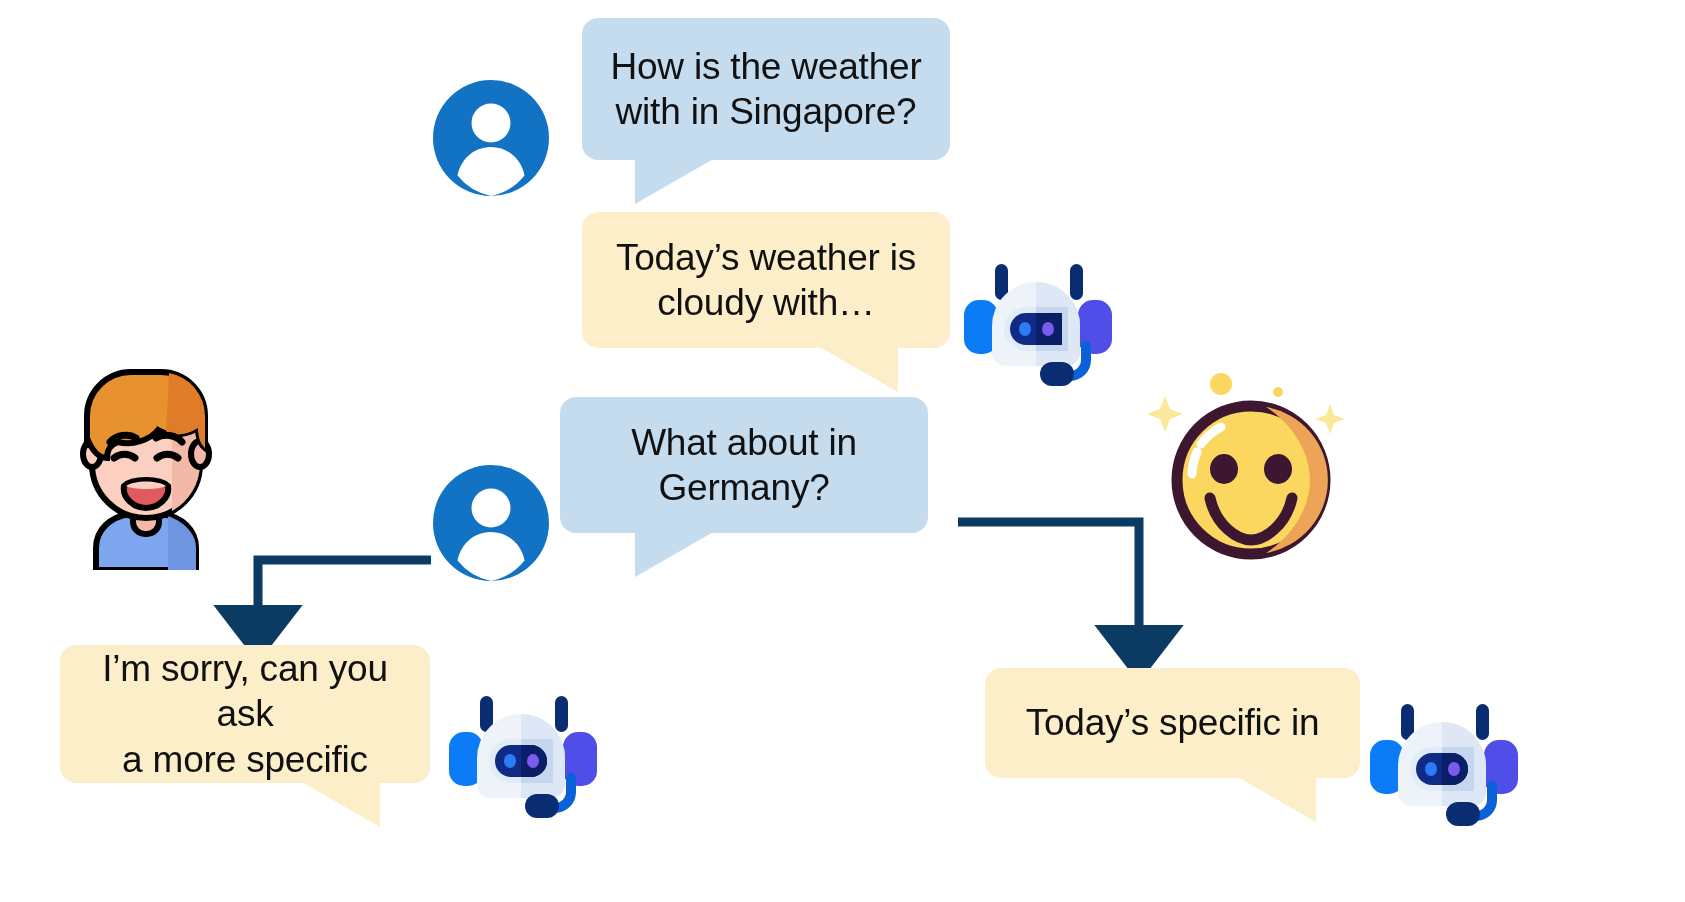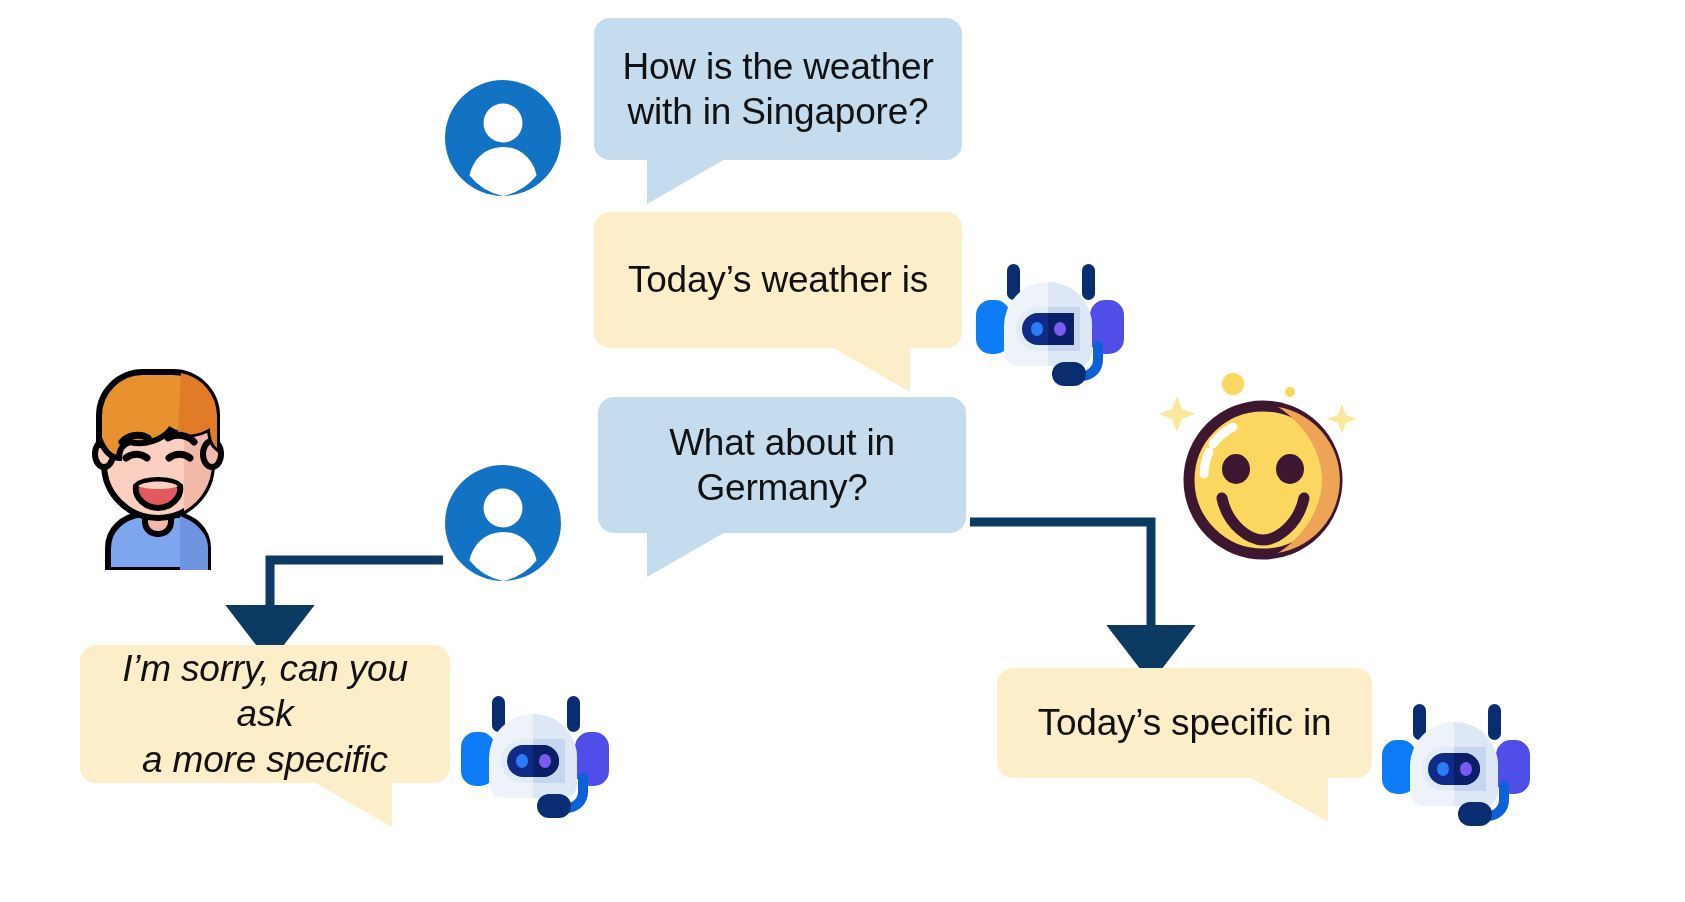--- a/index.html
+++ b/index.html
@@ -10,21 +10,20 @@
   }
   body {
     font-family: "Liberation Sans", sans-serif;
   }
   #stage {
     position: relative;
     width: 1528px;
     height: 902px;
     background: #ffffff;
     overflow: hidden;
-    margin-left: 12px;
   }
   .bubble {
     position: absolute;
     box-sizing: border-box;
     border-radius: 16px;
     display: flex;
     align-items: center;
     justify-content: center;
     text-align: center;
     color: #111111;
@@ -93,20 +92,21 @@
     <div>
       <div>How is the weather</div>
       <div>with in Singapore?</div>
     </div>
   </div>
   <div class="tail tail-blue" style="left:635px; top:158px;"></div>
 
   <div class="bubble cream" style="left:582px; top:212px; width:368px; height:136px;text-align:center;">
     <div>
       <div>Today’s weather is</div>
+      <div>cloudy with…</div>
     </div>
   </div>
   <div class="tail tail-cream" style="left:818px; top:346px;"></div>
 
   <div class="bot-avatar" style="left:958px; top:258px; width:156px; height:130px;">
     <svg width="156" height="130" viewBox="0 0 156 130">
 
       <rect x="37" y="6" width="13" height="36" rx="6.5" fill="#0a2d72"></rect>
       <rect x="112" y="6" width="13" height="36" rx="6.5" fill="#0a2d72"></rect>
 
@@ -132,21 +132,21 @@
   </div>
 
   <div class="user-avatar" style="left:431px; top:463px; width:120px; height:120px;">
     <svg width="120" height="120" viewBox="0 0 120 120">
       <circle cx="60" cy="60" r="58" fill="#1272c4"></circle>
       <circle cx="60" cy="45" r="19.5" fill="#ffffff"></circle>
       <path d="M60 69c-19 0-31 14.5-33.5 28.5A58 58 0 0 0 60 118a58 58 0 0 0 33.5-20.5C91 83.5 79 69 60 69z" fill="#ffffff"></path>
     </svg>
   </div>
 
-  <div class="bubble blue" style="left:586px; top:397px; width:368px; height:136px;">
+  <div class="bubble blue" style="left:560px; top:397px; width:368px; height:136px;">
     <div>
       <div>What about in</div>
       <div>Germany?</div>
     </div>
   </div>
   <div class="tail tail-blue" style="left:635px; top:531px;"></div>
 
   <div class="sad-person" style="left:72px; top:362px; width:148px; height:208px;">
     <svg width="148" height="208" viewBox="0 0 148 208">
 
@@ -190,21 +190,21 @@
       <path d="M53 74a62 62 0 0 1 20-17" fill="none" stroke="#ffffff" stroke-width="9" stroke-linecap="round"></path>
       <path d="M44 104a62 62 0 0 1 5-22" fill="none" stroke="#ffffff" stroke-width="9" stroke-linecap="round"></path>
 
       <ellipse cx="76" cy="99" rx="14" ry="15" fill="#3d1730"></ellipse>
       <ellipse cx="130" cy="99" rx="14" ry="15" fill="#3d1730"></ellipse>
 
       <path d="M62 128c6 28 28 42 41 42s35-14 41-42" fill="none" stroke="#3d1730" stroke-width="11" stroke-linecap="round"></path>
     </svg>
   </div>
 
-  <div class="bubble cream" style="left:68px; top:645px; width:370px; height:138px;font-style:italic;">
+  <div class="bubble cream" style="left:60px; top:645px; width:370px; height:138px;">
     <div>
       <div>I’m sorry, can you ask</div>
       <div>a more specific</div>
     </div>
   </div>
   <div class="tail tail-cream" style="left:300px; top:781px;"></div>
 
   <div class="bot-avatar" style="left:443px; top:690px; width:156px; height:130px;">
     <svg width="156" height="130" viewBox="0 0 156 130">
       <rect x="37" y="6" width="13" height="36" rx="6.5" fill="#0a2d72"></rect>

